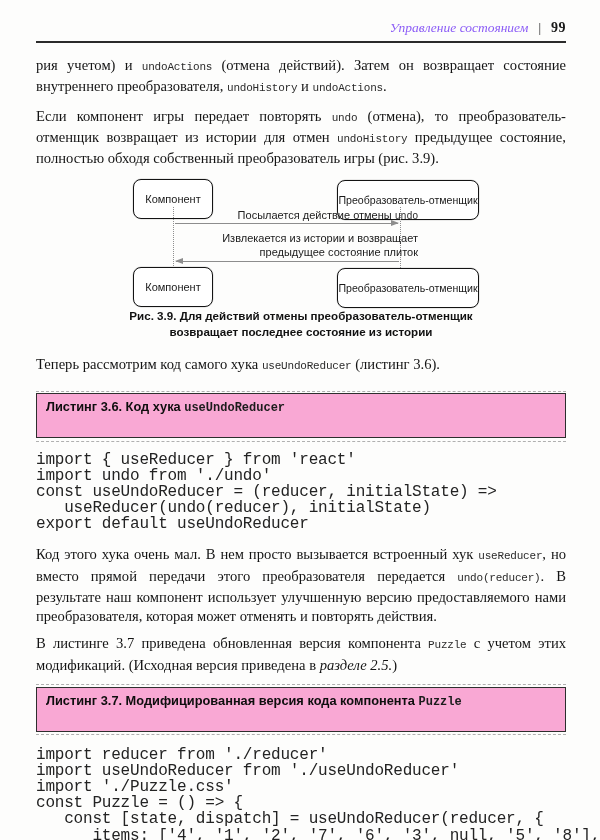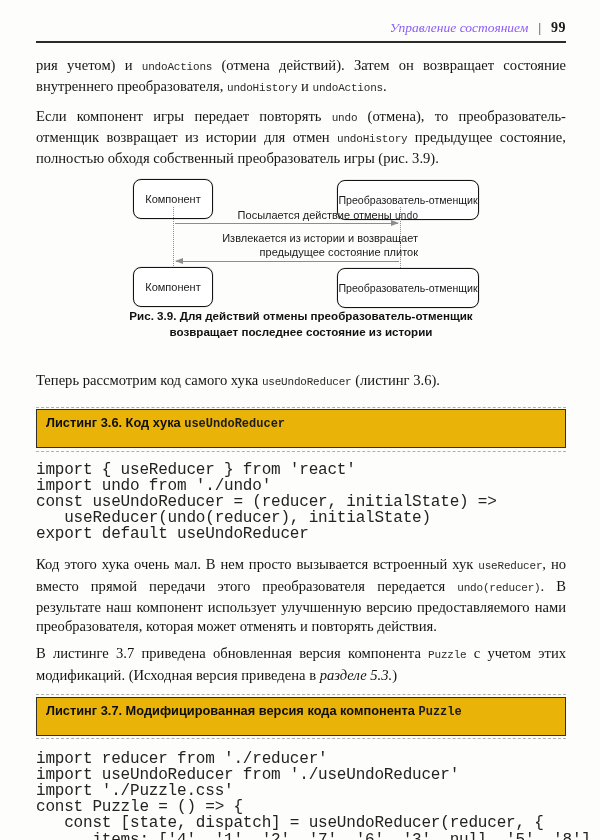--- a/index.html
+++ b/index.html
@@ -91,41 +91,41 @@
   }
 
   
   .listing-wrap {
     border-top: 1px dashed #b0b0b0;
     border-bottom: 1px dashed #b0b0b0;
     padding: 1.5px 0 2.5px;
   }
   .listing-head {
     border: 1.3px solid #2e2e2e;
-    padding: 5px 9px 16px;
+    padding: 5px 9px 22px;
     font-family: "Liberation Sans", sans-serif;
     font-weight: bold;
     font-size: 12.8px;
     color: #0e0e0e;
-    background: #eab308;
+    background: #f9a8d4;
   }
   .listing-head .code { font-weight: bold; font-size: 12px; color: #1c1c1c; letter-spacing: 0; }
 
   pre.codeblock {
     font-family: "Liberation Mono", "DejaVu Sans Mono", monospace;
     font-size: 16px; line-height: 16.1px;
     color: #232323;
     letter-spacing: -0.2px;
     white-space: pre;
   }
 
   
   .mt-p1 { margin-top: 13px; }
   .mt-p2 { margin-top: 8px; }
-  .mt-p3 { margin-top: 32px; }
+  .mt-p3 { margin-top: 16px; }
   .mt-l36 { margin-top: 14px; }
   .mt-c36 { margin-top: 10px; }
   .mt-p4 { margin-top: 13px; }
   .mt-p5 { margin-top: 8px; }
   .mt-l37 { margin-top: 9px; }
   .mt-c37 { margin-top: 12px; }
 </style>
 </head>
 <body>
 
@@ -177,21 +177,21 @@
   <div class="listing-wrap mt-l36">
     <div class="listing-head"><span>Листинг 3.6. Код хука </span><span class="code">useUndoReducer</span></div>
   </div>
   <pre class="codeblock mt-c36">import { useReducer } from 'react'
 import undo from './undo'
 const useUndoReducer = (reducer, initialState) =&gt;
    useReducer(undo(reducer), initialState)
 export default useUndoReducer</pre>
 
   <p class="body mt-p4"><span>Код этого хука очень мал. В нем просто вызывается встроенный хук </span><span class="code">useReducer</span><span>, но вместо прямой передачи этого преобразователя передается </span><span class="code">undo(reducer)</span><span>. В результате наш компонент использует улучшенную версию предоставляемого нами преобразователя, которая может отменять и повторять действия.</span></p>
-  <p class="body mt-p5"><span>В листинге 3.7 приведена обновленная версия компонента </span><span class="code">Puzzle</span><span> с учетом этих модификаций. (Исходная версия приведена в </span><span class="it">разделе 5.3.</span><span>)</span></p>
+  <p class="body mt-p5"><span>В листинге 3.7 приведена обновленная версия компонента </span><span class="code">Puzzle</span><span> с учетом этих модификаций. (Исходная версия приведена в </span><span class="it">разделе 2.5.</span><span>)</span></p>
 
   <div class="listing-wrap mt-l37">
     <div class="listing-head"><span>Листинг 3.7. Модифицированная версия кода компонента </span><span class="code">Puzzle</span></div>
   </div>
   <pre class="codeblock mt-c37">import reducer from './reducer'
 import useUndoReducer from './useUndoReducer'
 import './Puzzle.css'
 const Puzzle = () =&gt; {
    const [state, dispatch] = useUndoReducer(reducer, {
       items: ['4', '1', '2', '7', '6', '3', null, '5', '8'],

